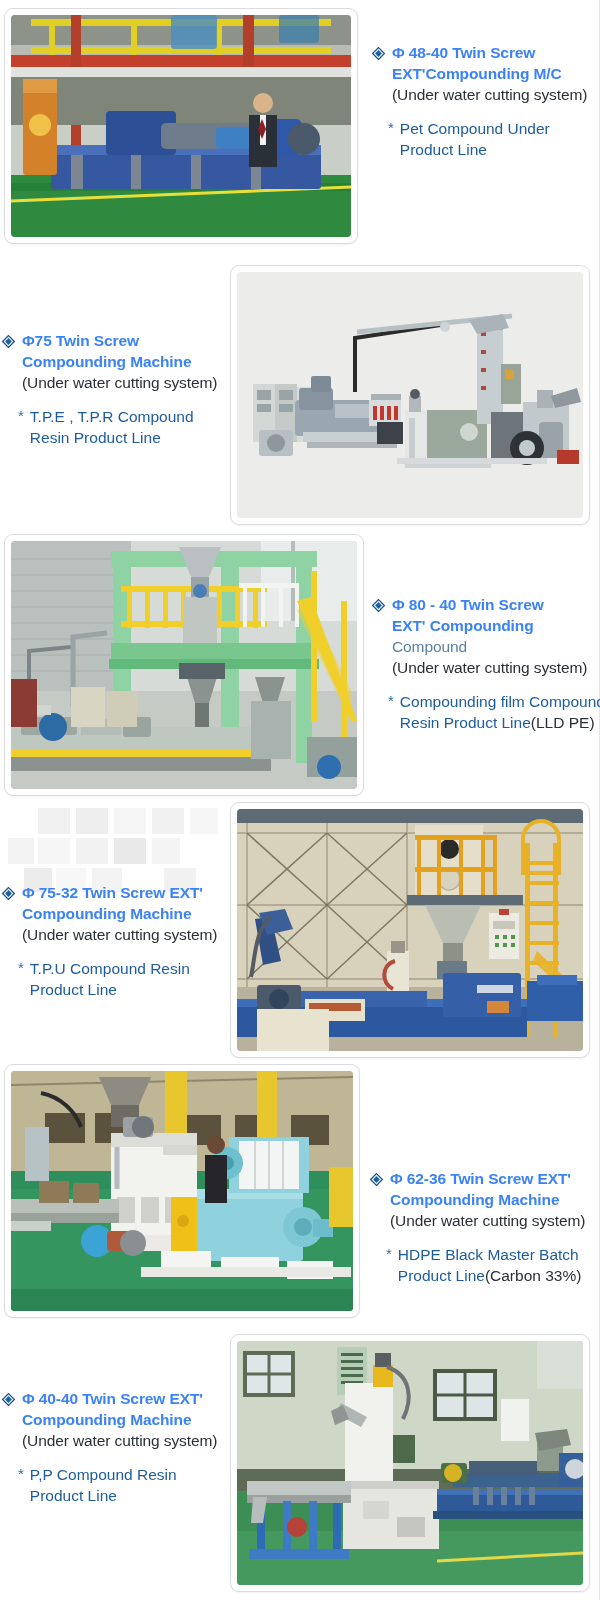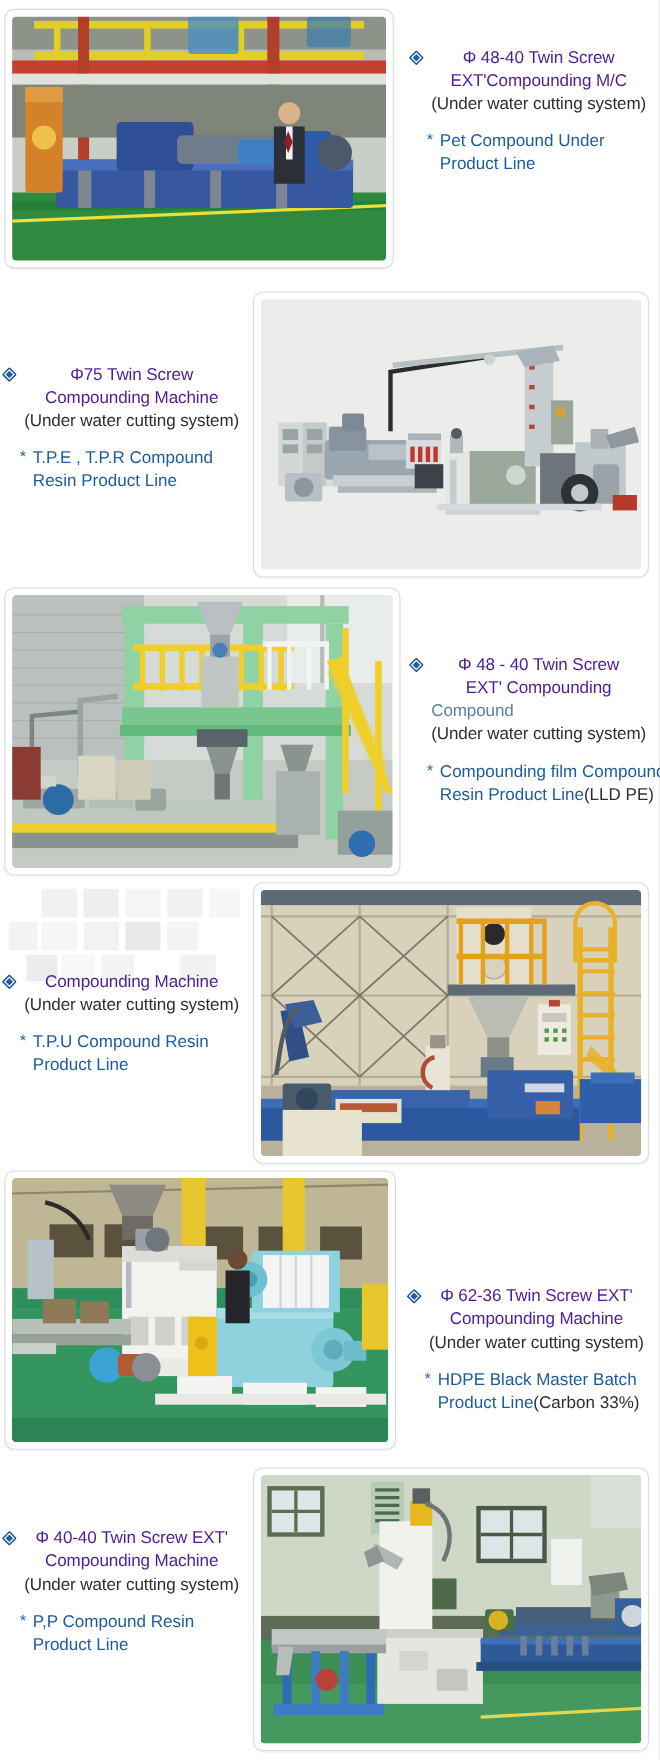--- a/index.html
+++ b/index.html
@@ -52,21 +52,21 @@
     margin-top: 4px;
   }
   .cap-lines { }
   .line {
     font-size: 15.5px;
     line-height: 21px;
     color: #1c5c9e;
     white-space: nowrap;
     letter-spacing: -0.1px;
   }
-  .line.bold  { font-weight: 400; color: #4c1d95; text-align: center; }
+  .line.bold  { font-weight: 700; color: #3b82f6; }
   .line.soft  { color: #5b7fa6; }
   .line.dark  { color: #2a2f35; font-weight: 400; }
 
   .cap-sub {
     margin-top: 13px;
     padding-left: 16px;
     display: flex;
     align-items: flex-start;
     gap: 6px;
   }
@@ -345,21 +345,21 @@
 
     <div class="caption" style="left:372px;top:64px;width:226px;">
       <div class="cap-head">
         <span class="diamond">
           <svg width="13" height="13" viewBox="0 0 13 13">
               <path d="M6.5 0.6 L12.4 6.5 L6.5 12.4 L0.6 6.5 Z" fill="#ffffff" stroke="#17508d" stroke-width="1.3"></path>
               <path d="M6.5 3.1 L9.9 6.5 L6.5 9.9 L3.1 6.5 Z" fill="#1a5fa8"></path>
             </svg>
         </span>
         <span class="cap-lines">
-          <div class="line bold">Φ 48 - 40 Twin Screw</div>
+          <div class="line bold">Φ 80 - 40 Twin Screw</div>
           <div class="line bold">EXT' Compounding</div>
           <div class="line soft">Compound</div>
           <div class="line dark">(Under water cutting system)</div>
         </span>
       </div>
       <div class="cap-sub">
         <span class="star">*</span>
         <span>
           <div class="sline">Compounding film Compound</div>
           <div class="sline mix"><b>Resin Product Line</b><i>(LLD PE)</i></div>
@@ -483,20 +483,21 @@
 
     <div class="caption" style="left:2px;top:82px;width:224px;">
       <div class="cap-head">
         <span class="diamond">
           <svg width="13" height="13" viewBox="0 0 13 13">
               <path d="M6.5 0.6 L12.4 6.5 L6.5 12.4 L0.6 6.5 Z" fill="#ffffff" stroke="#17508d" stroke-width="1.3"></path>
               <path d="M6.5 3.1 L9.9 6.5 L6.5 9.9 L3.1 6.5 Z" fill="#1a5fa8"></path>
             </svg>
         </span>
         <span class="cap-lines">
+          <div class="line bold">Φ 75-32  Twin Screw EXT'</div>
           <div class="line bold">Compounding  Machine</div>
           <div class="line dark">(Under water cutting system)</div>
         </span>
       </div>
       <div class="cap-sub">
         <span class="star">*</span>
         <span>
           <div class="sline">T.P.U Compound Resin</div>
           <div class="sline">Product Line</div>
         </span>

